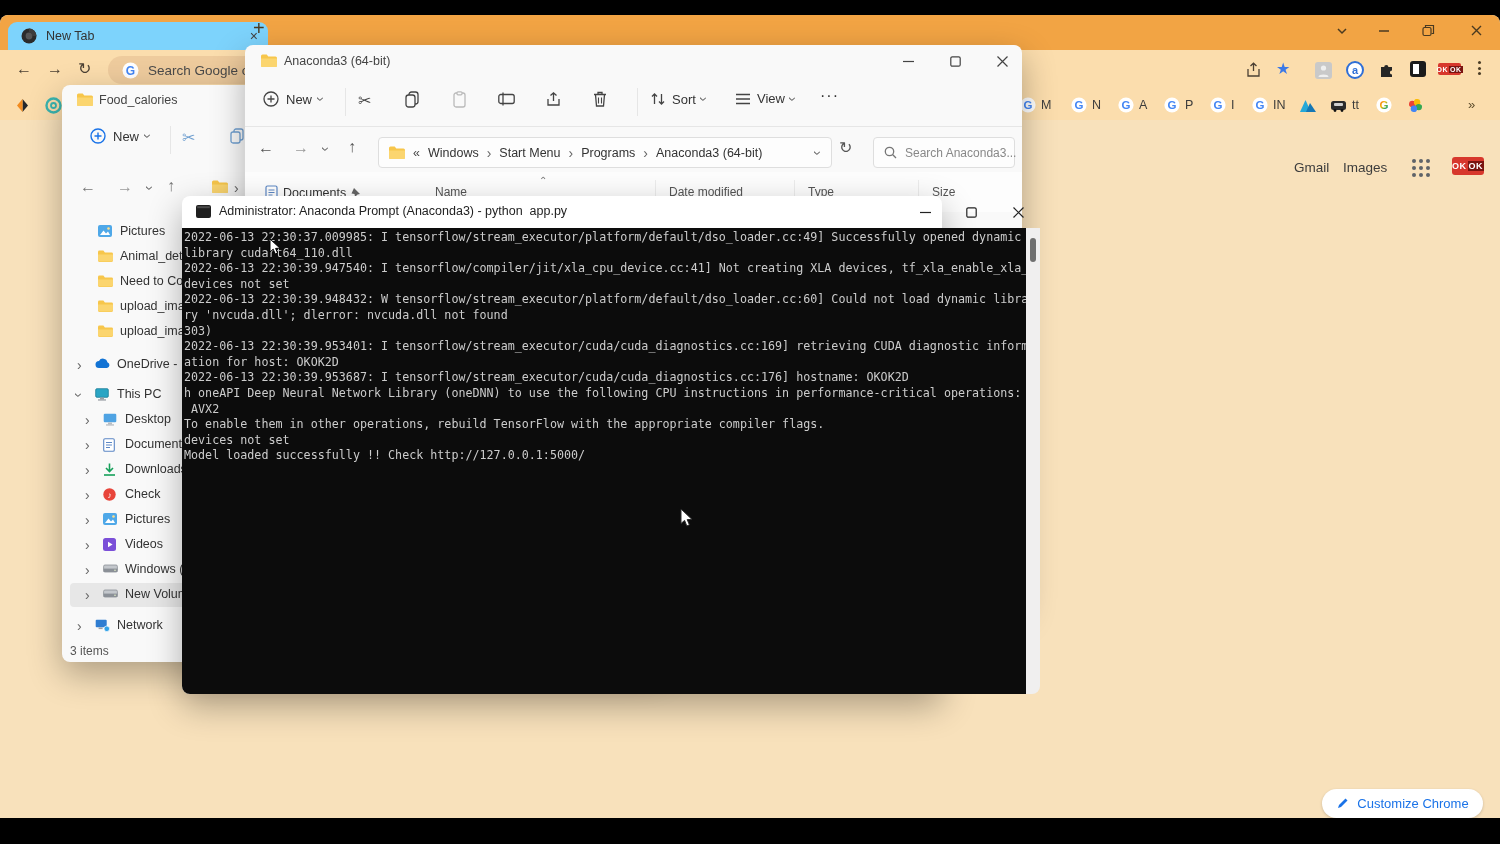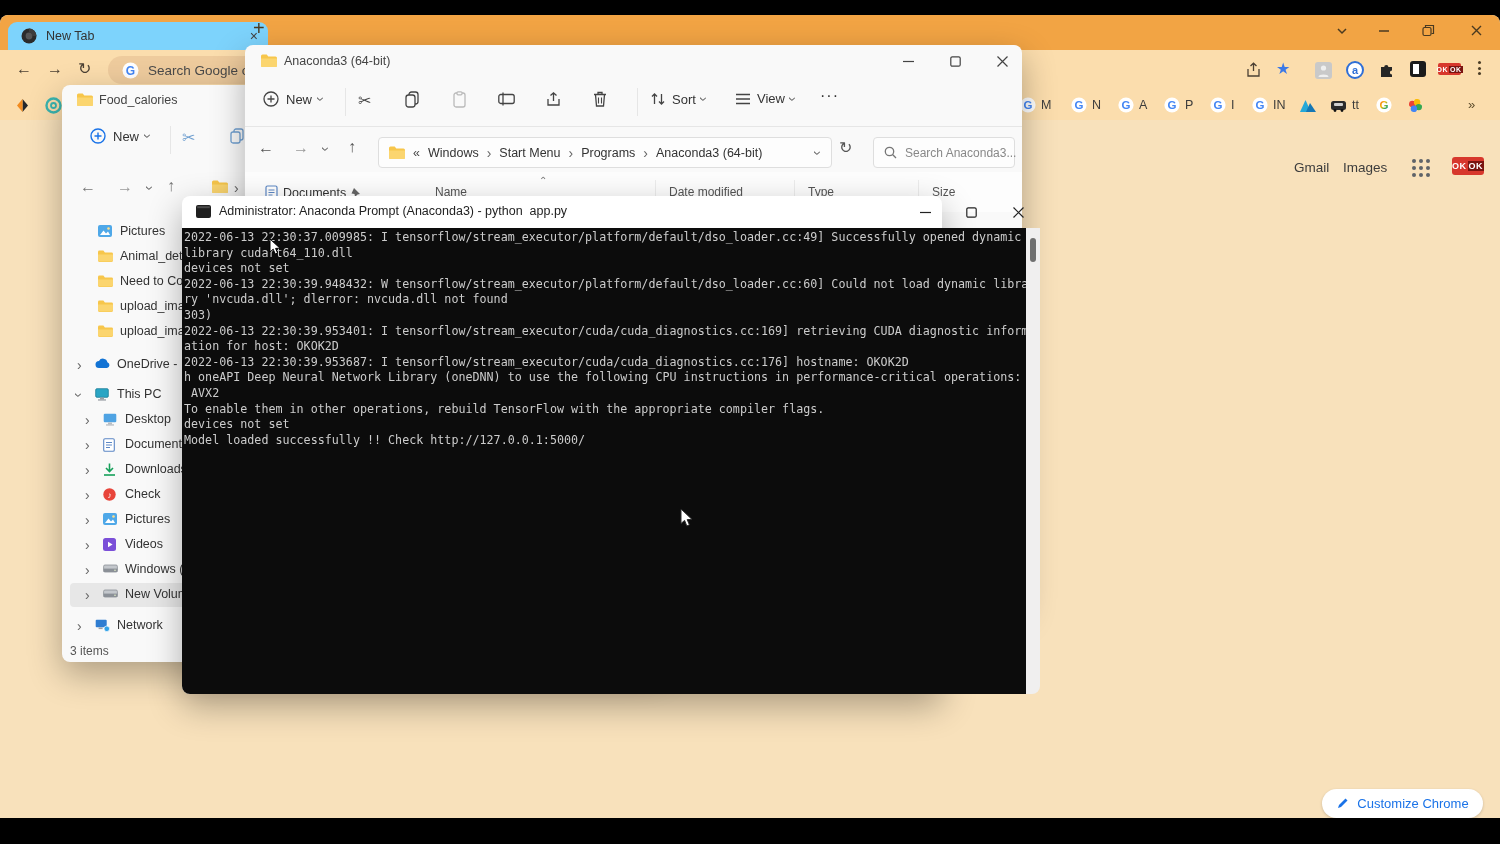--- a/index.html
+++ b/index.html
@@ -659,20 +659,21 @@
       <span class="abs ico wcbtn" style="left:819px;top:3px;">
           <svg width="11" height="11">
             <path d="M0.5 .5 l10 10 M10.5 .5 l-10 10" stroke="#222" stroke-width="1.2"></path>
           </svg>
         </span>
     </div>
     <div class="abs" style="left:0;top:32px;width:844px;height:466px;background:#0C0C0C;border-radius:0 0 0 8px;overflow:hidden;">
       <div id="term-lines" style="padding:2px 0 0 2px;">
           <div class="termline">2022-06-13 22:30:37.009985: I tensorflow/stream_executor/platform/default/dso_loader.cc:49] Successfully opened dynamic</div>
           <div class="termline">library cudart64_110.dll</div>
+          <div class="termline">2022-06-13 22:30:39.947540: I tensorflow/compiler/jit/xla_cpu_device.cc:41] Not creating XLA devices, tf_xla_enable_xla_</div>
           <div class="termline">devices not set</div>
           <div class="termline">2022-06-13 22:30:39.948432: W tensorflow/stream_executor/platform/default/dso_loader.cc:60] Could not load dynamic libra</div>
           <div class="termline">ry 'nvcuda.dll'; dlerror: nvcuda.dll not found</div>
           <div class="termline">303)</div>
           <div class="termline">2022-06-13 22:30:39.953401: I tensorflow/stream_executor/cuda/cuda_diagnostics.cc:169] retrieving CUDA diagnostic inform</div>
           <div class="termline">ation for host: OKOK2D</div>
           <div class="termline">2022-06-13 22:30:39.953687: I tensorflow/stream_executor/cuda/cuda_diagnostics.cc:176] hostname: OKOK2D</div>
           <div class="termline">h oneAPI Deep Neural Network Library (oneDNN) to use the following CPU instructions in performance-critical operations:</div>
           <div class="termline"> AVX2</div>
           <div class="termline">To enable them in other operations, rebuild TensorFlow with the appropriate compiler flags.</div>

